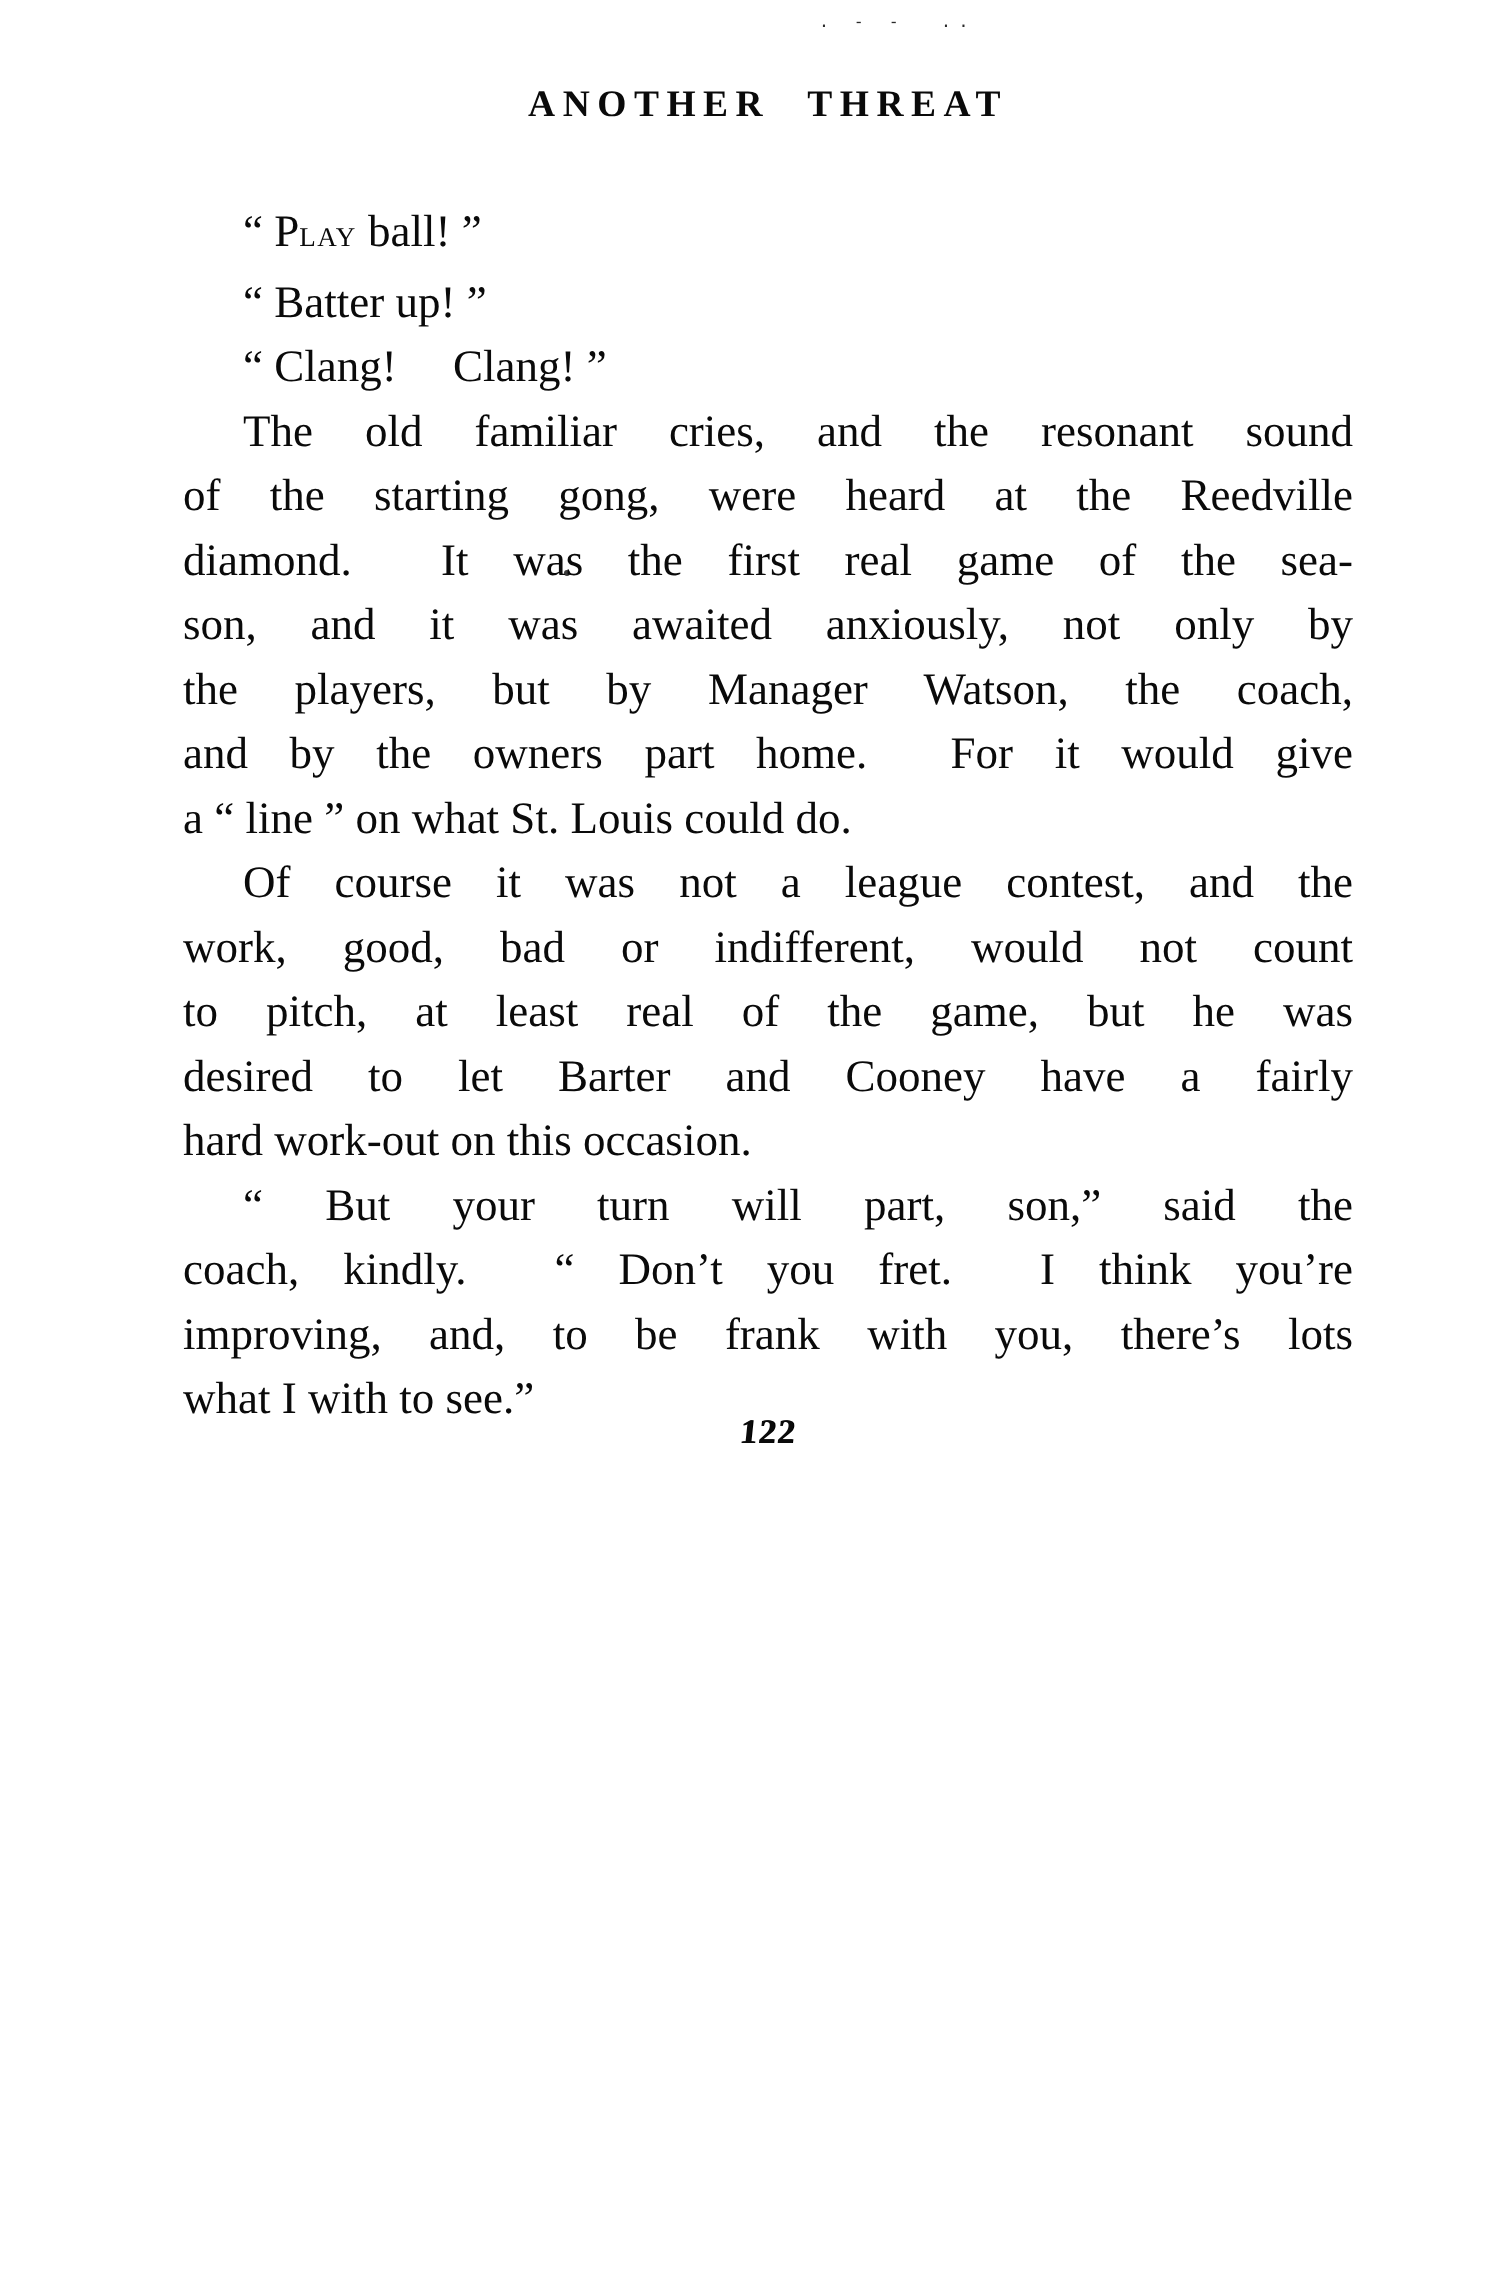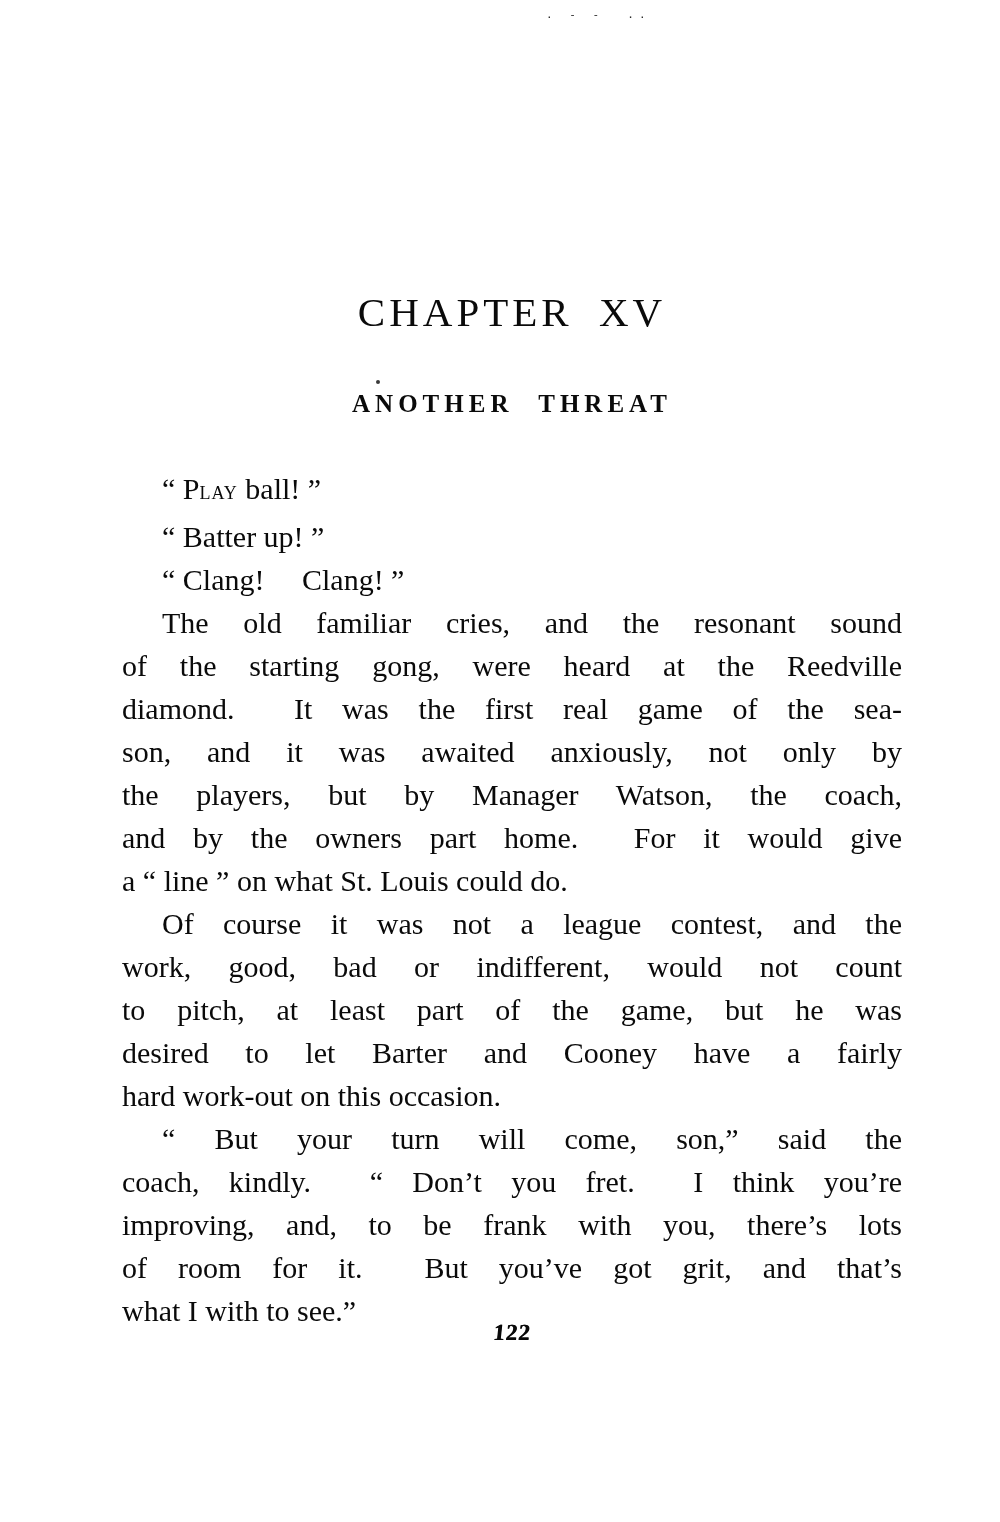--- a/index.html
+++ b/index.html
@@ -96,21 +96,20 @@
   }
 </style>
 </head>
 <body>
 
 <div class="page">
   <div class="scan-marks">. - -  ..</div>
   <div class="heading-dot"></div>
 
   <div class="content">
-    <h1 class="chapter-heading">CHAPTER XV</h1>
     <h2 class="chapter-subtitle">ANOTHER THREAT</h2>
 
     <div class="text-body">
         <div class="paragraph">
           <div class="line indent"><span>“ P</span><span class="sc">LAY</span><span> ball! ”</span></div>
         </div>
         <div class="paragraph">
           <div class="line indent">“ Batter up! ”</div>
         </div>
         <div class="paragraph">
@@ -121,28 +120,27 @@
           <div class="line justify">of the starting gong, were heard at the Reedville</div>
           <div class="line justify">diamond.  It was the first real game of the sea-</div>
           <div class="line justify">son, and it was awaited anxiously, not only by</div>
           <div class="line justify">the players, but by Manager Watson, the coach,</div>
           <div class="line justify">and by the owners part home.  For it would give</div>
           <div class="line">a “ line ” on what St. Louis could do.</div>
         </div>
         <div class="paragraph">
           <div class="line justify indent">Of course it was not a league contest, and the</div>
           <div class="line justify">work, good, bad or indifferent, would not count</div>
-          <div class="line justify">to pitch, at least part of the game, but he was</div>
+          <div class="line justify">to pitch, at least real of the game, but he was</div>
           <div class="line justify">desired to let Barter and Cooney have a fairly</div>
           <div class="line">hard work-out on this occasion.</div>
         </div>
         <div class="paragraph">
-          <div class="line justify indent">“ But your turn will come, son,” said the</div>
+          <div class="line justify indent">“ But your turn will part, son,” said the</div>
           <div class="line justify">coach, kindly.  “ Don’t you fret.  I think you’re</div>
           <div class="line justify">improving, and, to be frank with you, there’s lots</div>
-          <div class="line justify">of room for it.  But you’ve got grit, and that’s</div>
           <div class="line">what I with to see.”</div>
         </div>
       </div>
 
     <div class="page-number">122</div>
   </div>
 </div>
 
 </body></html>

